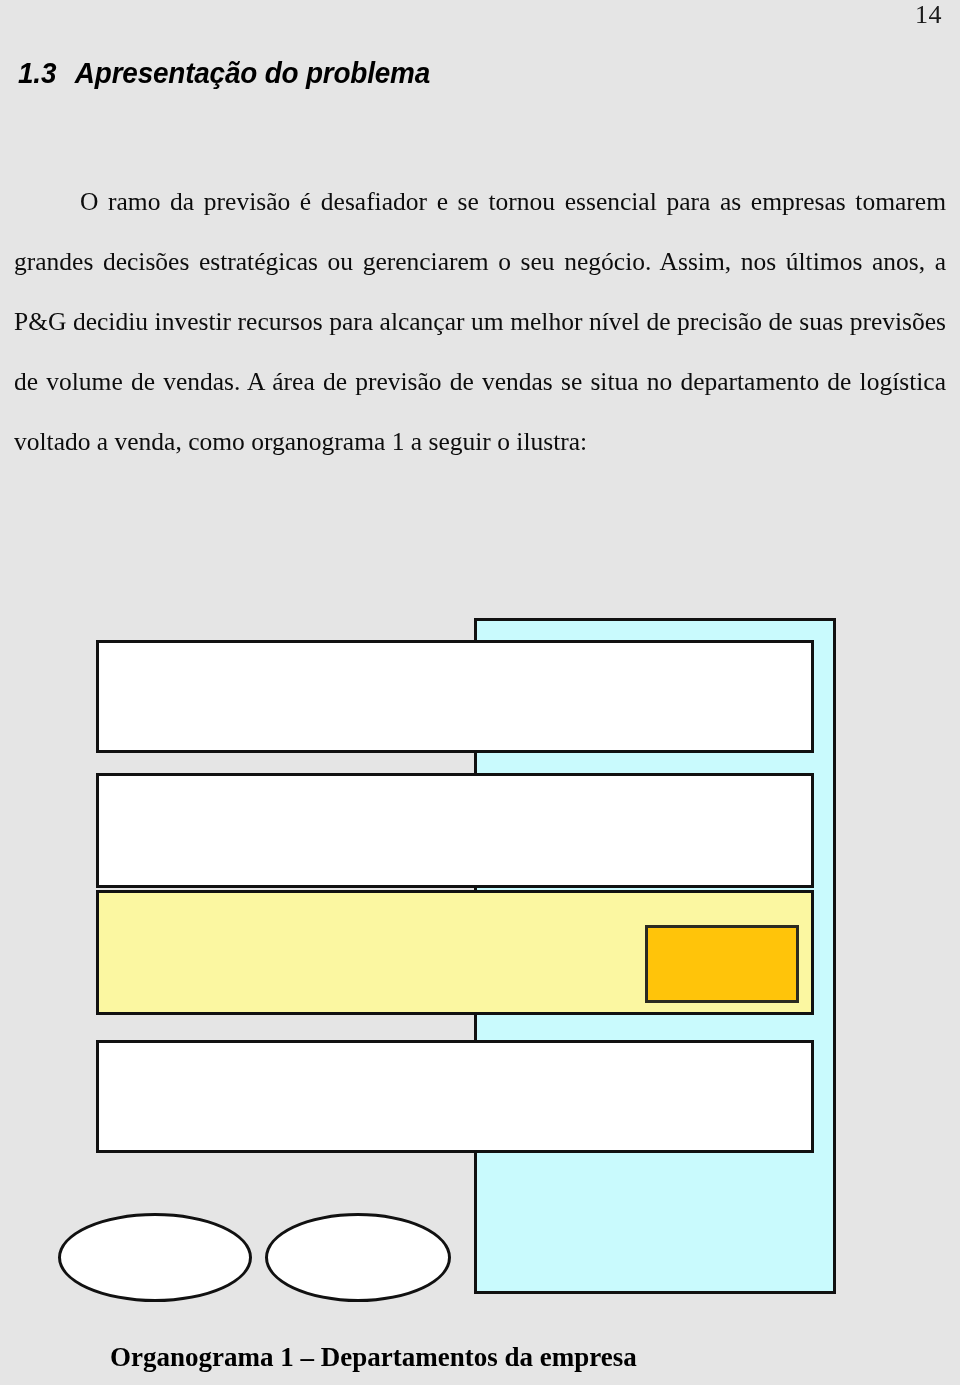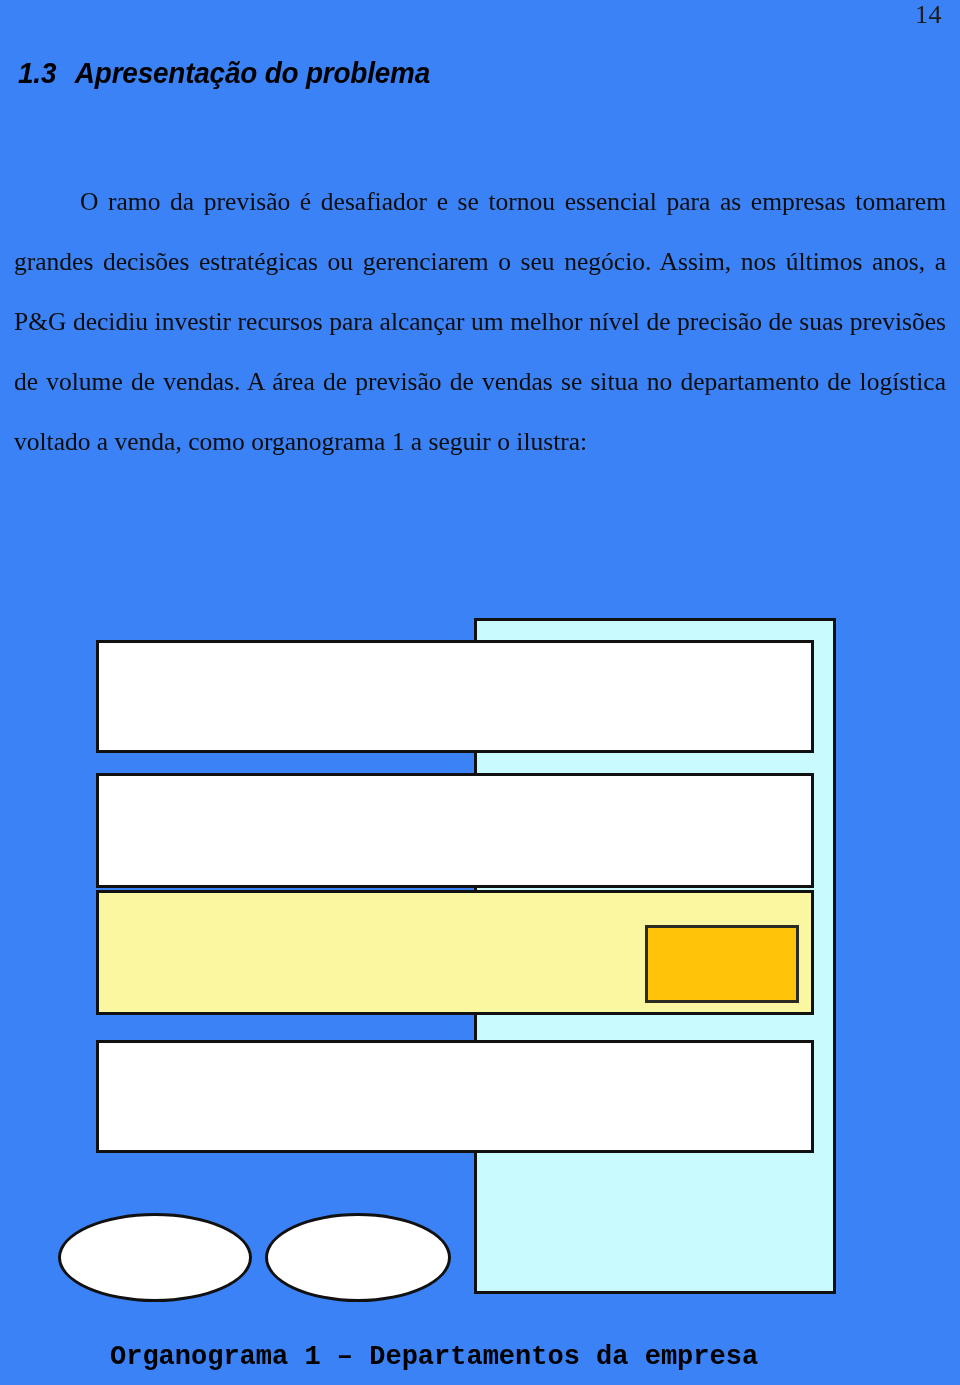--- a/index.html
+++ b/index.html
@@ -9,21 +9,21 @@
     background: #ffffff;
   }
   body {
     font-family: "Liberation Serif", "DejaVu Serif", serif;
     color: #000000;
   }
   #page {
     position: relative;
     width: 960px;
     height: 1385px;
-    background: #3b82f6;
+    background: #e5e5e5;
     overflow: hidden;
   }
 
   
   .page-number {
     position: absolute;
     top: 2px;
     right: 18px;
     font-family: "Liberation Serif", "DejaVu Serif", serif;
     font-size: 26px;
@@ -154,21 +154,21 @@
   .ell-juridico { left: 58px;  top: 653px; width: 194px; height: 89px; }
   .ell-rh       { left: 265px; top: 653px; width: 186px; height: 89px; }
   .label-juridico { left: 104px; top: 1240px; }
   .label-rh       { left: 337px; top: 1240px; }
 
   
   .caption {
     position: absolute;
     left: 110px;
     top: 1344px;
-    font-family: Liberation Mono, monospace;
+    font-family: Liberation Serif, serif;
     font-weight: bold;
     font-size: 27px;
     line-height: 1;
     color: #000000;
     white-space: nowrap;
   }
 </style>
 </head>
 <body>
 

